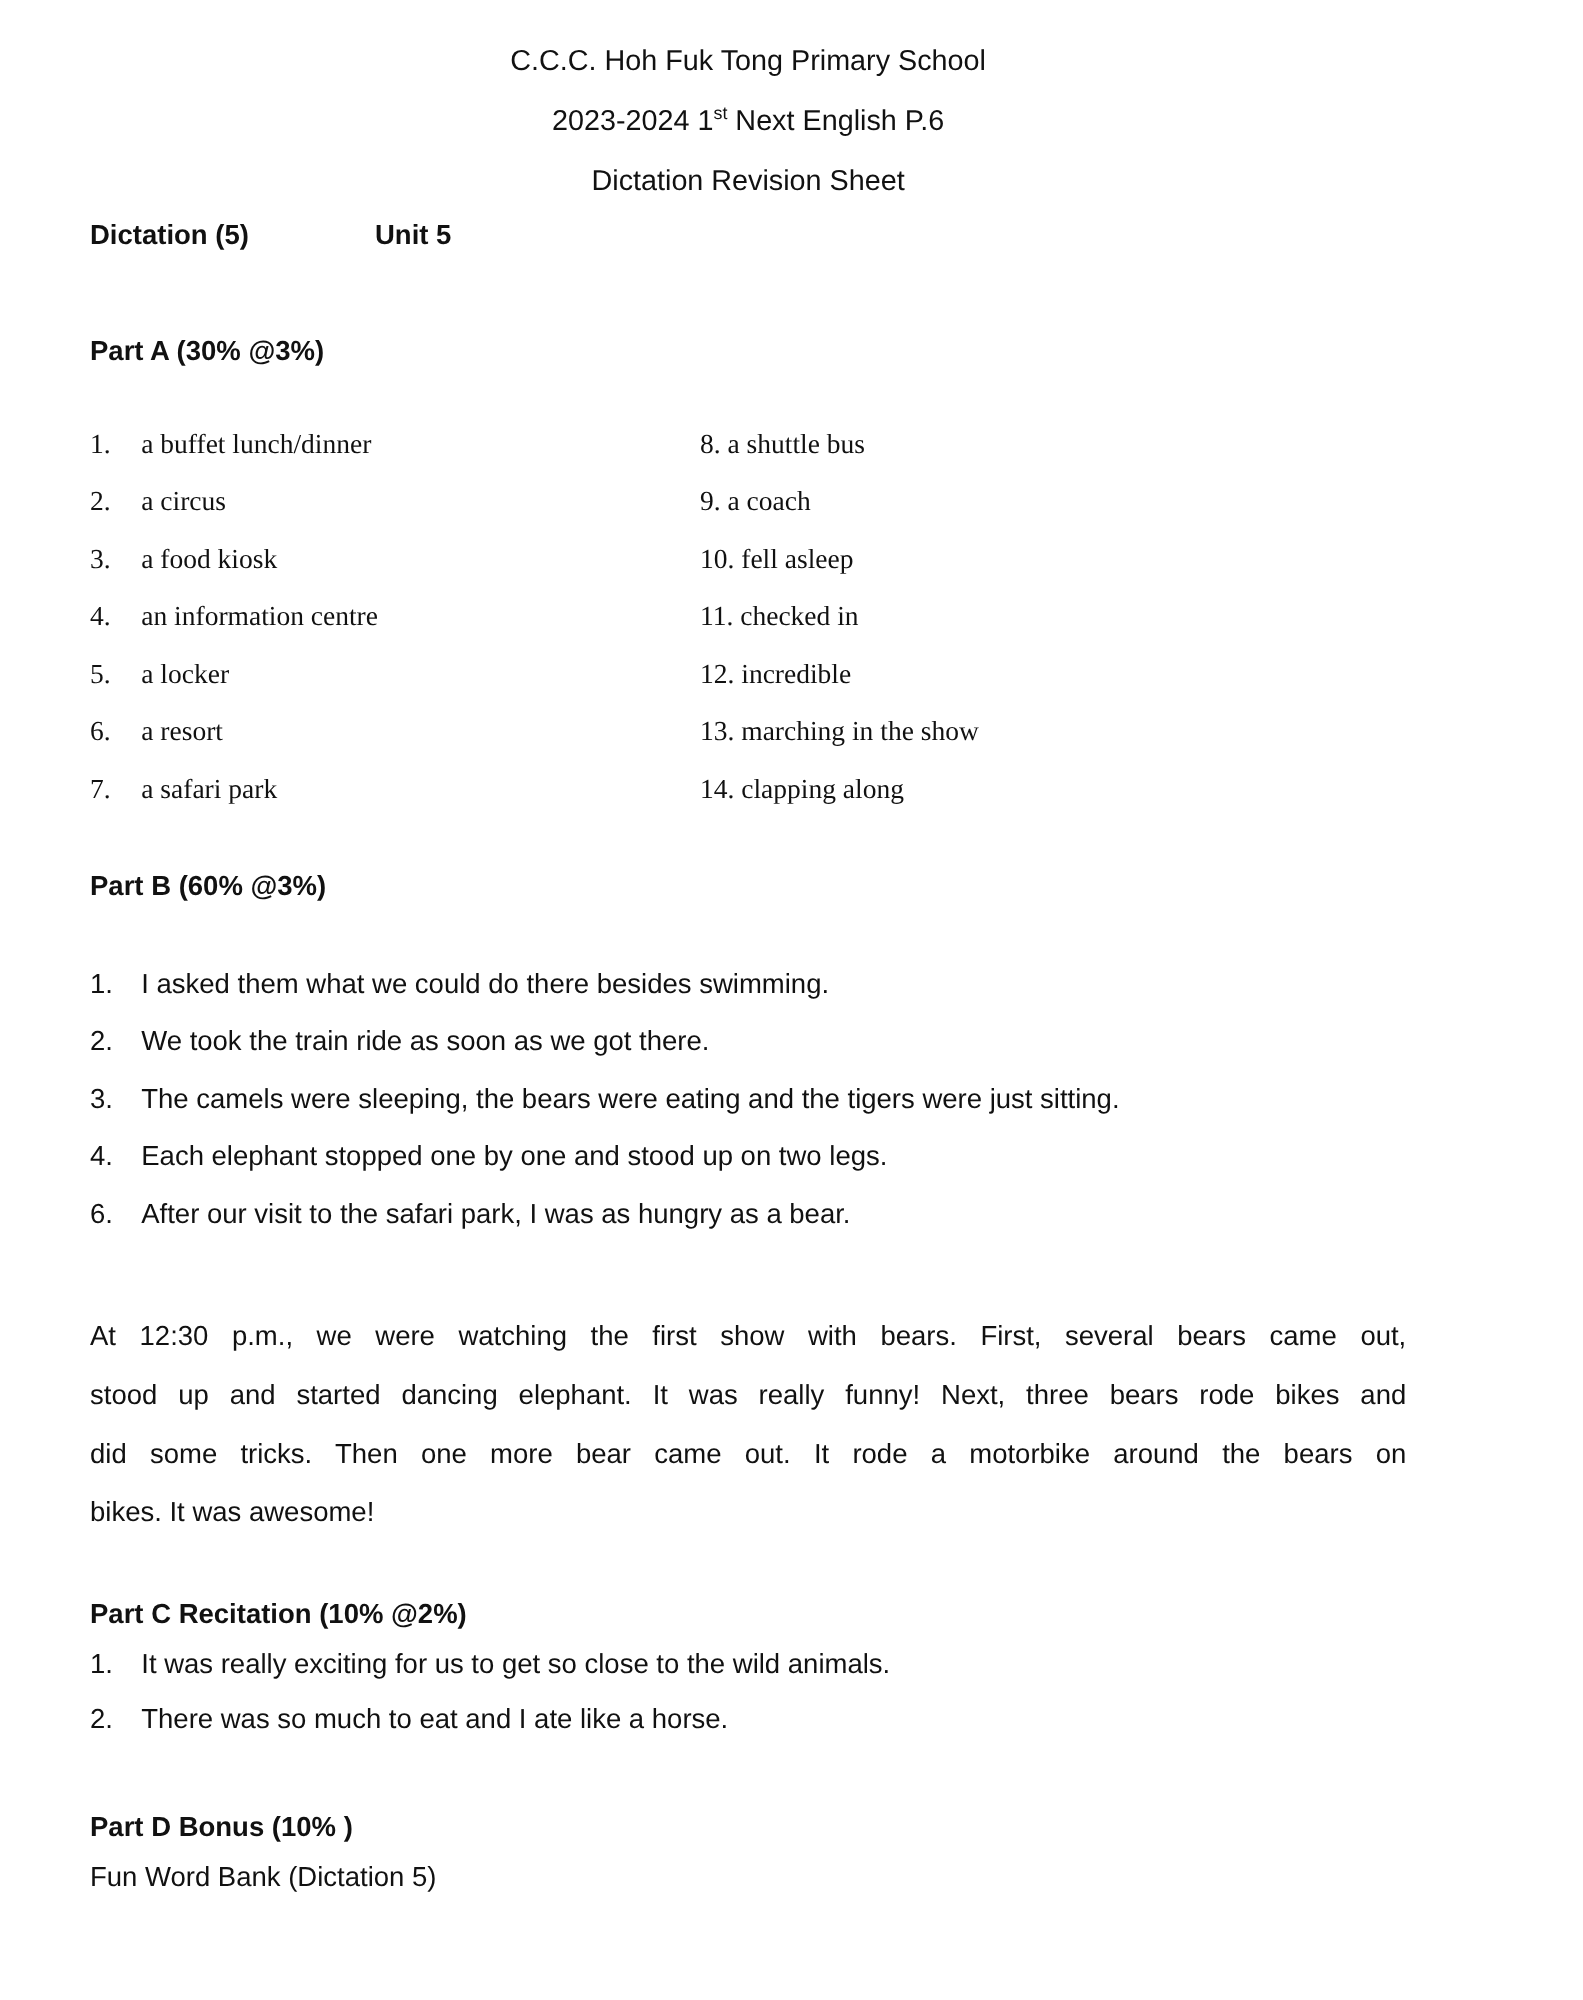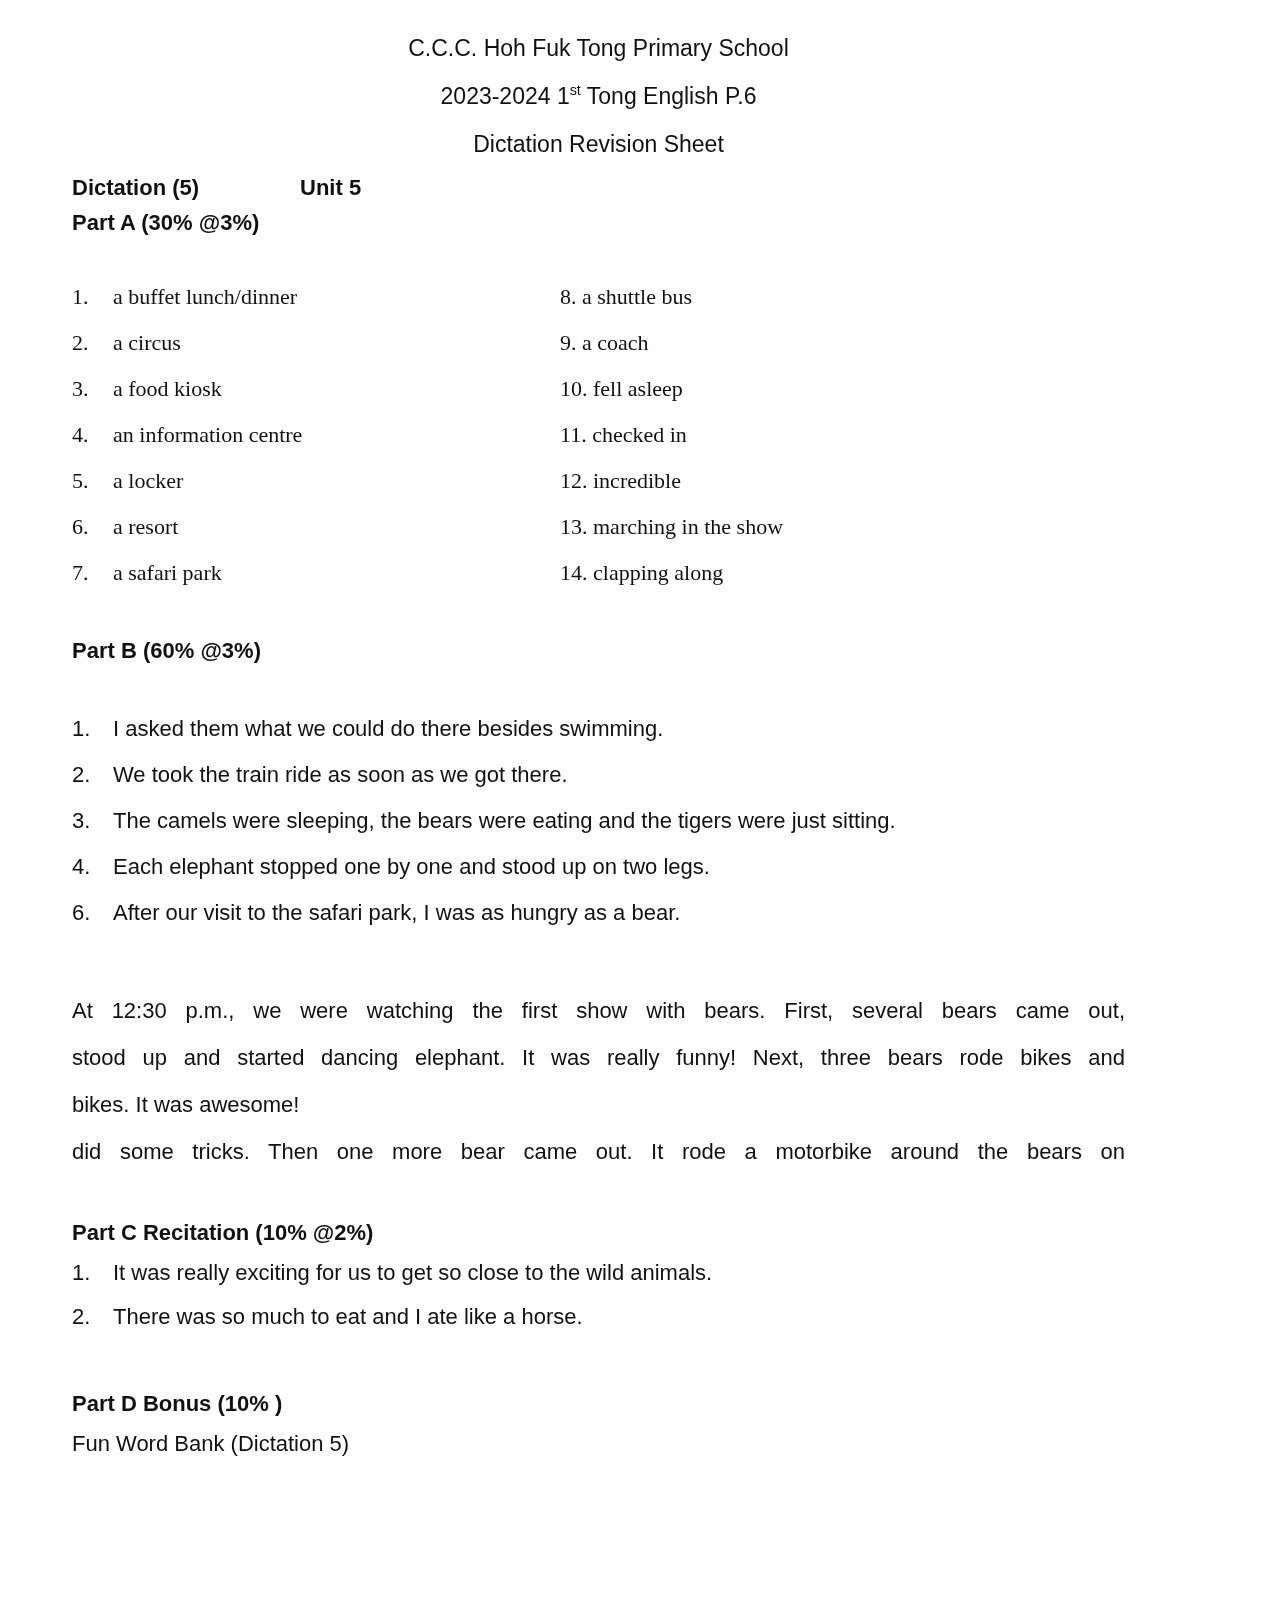--- a/index.html
+++ b/index.html
@@ -31,21 +31,21 @@
     font-weight: 700;
   }
   .dict-label {
     display: inline-block;
     width: 228px;
   }
   .section-title {
     font-weight: 700;
     line-height: 30px;
   }
-  .pa-title { }
+  .pa-title { margin-top: 58px; }
   .a-list { margin-top: 36px; }
   .arow {
     position: relative;
     height: 46px;
     line-height: 46px;
     font-family: Liberation Serif, serif;
   }
   .num {
     display: inline-block;
     width: 41px;
@@ -91,21 +91,21 @@
     line-height: 30px;
   }
 </style>
 </head>
 <body>
 
 <div class="page">
 
   <div class="title">C.C.C. Hoh Fuk Tong Primary School</div>
 
-  <div class="title"><span>2023-2024 1</span><sup>st</sup><span> Tong English P.6</span></div>
+  <div class="title"><span>2023-2024 1</span><sup>st</sup><span> Next English P.6</span></div>
 
   <div class="title">Dictation Revision Sheet</div>
 
   <div class="dict-row"><span class="dict-label">Dictation (5)</span><span>Unit 5</span></div>
 
   <div class="section-title pa-title">Part A (30% @3%)</div>
 
   <div class="a-list">
     <div class="arow">
       <span class="num">1.</span><span>a buffet lunch/dinner</span>
@@ -143,22 +143,22 @@
     <div class="brow"><span class="num">1.</span><span>I asked them what we could do there besides swimming.</span></div>
     <div class="brow"><span class="num">2.</span><span>We took the train ride as soon as we got there.</span></div>
     <div class="brow"><span class="num">3.</span><span>The camels were sleeping, the bears were eating and the tigers were just sitting.</span></div>
     <div class="brow"><span class="num">4.</span><span>Each elephant stopped one by one and stood up on two legs.</span></div>
     <div class="brow"><span class="num">6.</span><span>After our visit to the safari park, I was as hungry as a bear.</span></div>
   </div>
 
   <div class="para">
     <div class="pline">At 12:30 p.m., we were watching the first show with bears. First, several bears came out,</div>
     <div class="pline">stood up and started dancing elephant. It was really funny! Next, three bears rode bikes and</div>
+    <div class="pline">did some tricks. Then one more bear came out. It rode a motorbike around the bears on</div>
     <div class="pline last">bikes. It was awesome!</div>
-    <div class="pline">did some tricks. Then one more bear came out. It rode a motorbike around the bears on</div>
   </div>
 
   <div class="section-title pc-title">Part C Recitation (10% @2%)</div>
 
   <div class="c-list">
     <div class="crow"><span class="num">1.</span><span>It was really exciting for us to get so close to the wild animals.</span></div>
     <div class="crow"><span class="num">2.</span><span>There was so much to eat and I ate like a horse.</span></div>
   </div>
 
   <div class="section-title pd-title">Part D Bonus (10% )</div>

